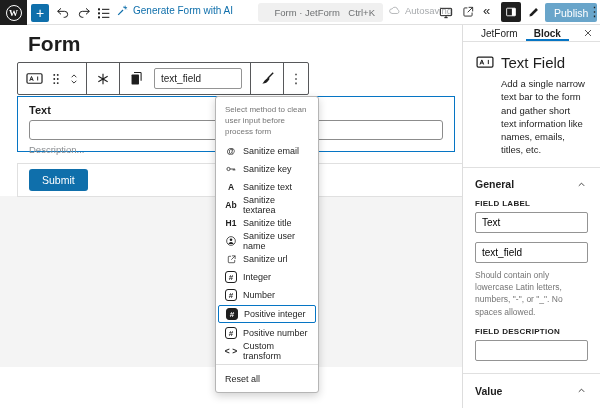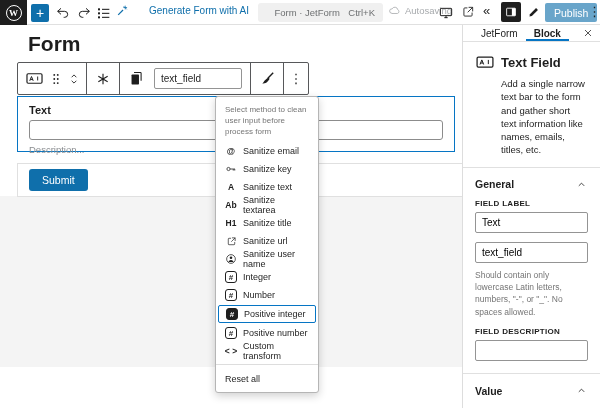--- a/index.html
+++ b/index.html
@@ -11,21 +11,21 @@
   
   .topbar { position:relative; height:25px; background:#fff; border-bottom:1px solid #e0e0e0; z-index:50; }
   .wp-logo { position:absolute; left:0; top:0; width:27px; height:25px; background:#1e1e1e; color:#fff;
              display:flex; align-items:center; justify-content:center; }
   .wp-circle { width:16px; height:16px; border:1.2px solid #fff; border-radius:50%; display:flex;
                align-items:center; justify-content:center; font-size:9px; font-weight:bold;
                font-family:"Liberation Serif", serif; }
   .add-btn { position:absolute; left:31px; top:4px; width:18px; height:18px; background:#0f6fab; color:#fff;
              border:none; border-radius:2px; font-size:14px; line-height:16px; text-align:center; }
   .tb-ic { position:absolute; top:5px; background:none; border:none; }
-  .ai-btn { position:absolute; left:116px; top:4px; display:flex; align-items:center; gap:20px; background:none;
+  .ai-btn { position:absolute; left:116px; top:4px; display:flex; align-items:center; gap:4px; background:none;
             border:none; color:#0f6fab; font-size:10px; font-weight:500; }
   .doc-bar { position:absolute; left:258px; top:3px; width:125px; height:19px; background:#f0f0f0; border-radius:3px;
              display:flex; align-items:center; padding:0 8px; font-size:9.5px; color:#6e7072; }
   .doc-title { flex:1; text-align:center; }
   .autosave { position:absolute; left:388px; top:4px; display:flex; align-items:center; gap:4px;
               color:#a7aaad; font-size:9.5px; }
   .sb-toggle { position:absolute; left:501px; top:2px; width:20px; height:20px; background:#1e1e1e;
                border:none; border-radius:2px; display:flex; align-items:center; justify-content:center; }
   .publish-btn { position:absolute; left:545px; top:3px; height:19px; padding:0 9px; background:#0f6fab;
                  opacity:.62; color:#fff; border:none; border-radius:2px; font-size:10.5px; }
@@ -77,21 +77,21 @@
 
   
   .sidebar { width:138px; background:#fff; border-left:1px solid #ddd; display:flex; flex-direction:column;
              font-size:10px; overflow:hidden; }
   .sb-tabs { display:flex; align-items:center; height:25px; border-bottom:1px solid #e0e0e0; padding:0 4px 0 10px; }
   .sb-tab { background:none; border:none; font-size:10px; color:#1e1e1e; padding:0 8px; height:100%; }
   .sb-tab.active { font-weight:700; box-shadow:inset 0 -2px 0 #0675c4; }
   .sb-close { margin-left:auto; background:none; border:none; padding:2px; }
   .sb-card { padding:10px 12px 8px; }
   .sb-card-head { display:flex; align-items:center; gap:6px; }
-  .sb-card-title { font-weight:700; font-size:13px; }
+  .sb-card-title { font-weight:400; font-size:15px; }
   .sb-card-desc { margin:5px 0 2px 26px; font-size:9.5px; line-height:1.4; color:#1e1e1e; }
   .sb-div { border-top:1px solid #e0e0e0; }
   .sb-sec { padding:8px 12px 10px; }
   .sb-sec-head { display:flex; align-items:center; justify-content:space-between; font-size:10.5px;
                  font-weight:700; padding:2px 0 8px; }
   .fld-label { font-size:8px; font-weight:700; letter-spacing:.3px; text-transform:uppercase; margin-bottom:4px; }
   .sb-input { width:100%; height:21px; border:1px solid #949494; border-radius:2px; font-size:10px; padding:0 6px;
               font-family:"Liberation Sans",sans-serif; margin-bottom:9px; }
   .help-txt { font-size:8.5px; color:#757575; line-height:1.45; margin:-3px 0 9px; }
 </style>
@@ -275,37 +275,37 @@
       <div class="dd-item">
         <span class="dd-icon">Ab</span>
         <span>Sanitize textarea</span>
       </div>
       <div class="dd-item">
         <span class="dd-icon">H1</span>
         <span>Sanitize title</span>
       </div>
       <div class="dd-item">
         <span class="dd-icon">
+          <svg width="12" height="12" viewBox="0 0 24 24">
+              <circle cx="12" cy="12" r="8.7" stroke="#1e1e1e" stroke-width="1.5" fill="none"></circle>
+              <circle cx="12" cy="9.5" r="2.6" fill="#1e1e1e"></circle>
+              <path d="M6.8 18c.9-2.8 2.8-4.2 5.2-4.2s4.3 1.4 5.2 4.2" fill="#1e1e1e"></path>
+            </svg>
+        </span>
+        <span>Sanitize user name</span>
+      </div>
+      <div class="dd-item">
+        <span class="dd-icon">
           <svg class="ic" width="11" height="11" viewBox="0 0 24 24">
               <path d="M11 5H6.5A1.5 1.5 0 0 0 5 6.5v11A1.5 1.5 0 0 0 6.5 19h11a1.5 1.5 0 0 0 1.5-1.5V13"></path>
               <path d="M13 4h7v7"></path>
               <path d="M20 4l-8.5 8.5"></path>
             </svg>
         </span>
         <span>Sanitize url</span>
-      </div>
-      <div class="dd-item">
-        <span class="dd-icon">
-          <svg width="12" height="12" viewBox="0 0 24 24">
-              <circle cx="12" cy="12" r="8.7" stroke="#1e1e1e" stroke-width="1.5" fill="none"></circle>
-              <circle cx="12" cy="9.5" r="2.6" fill="#1e1e1e"></circle>
-              <path d="M6.8 18c.9-2.8 2.8-4.2 5.2-4.2s4.3 1.4 5.2 4.2" fill="#1e1e1e"></path>
-            </svg>
-        </span>
-        <span>Sanitize user name</span>
       </div>
       <div class="dd-item">
         <span class="dd-icon">
             <span class="hash-box">#</span>
           </span>
         <span>Integer</span>
       </div>
       <div class="dd-item">
         <span class="dd-icon">
             <span class="hash-box">#</span>

